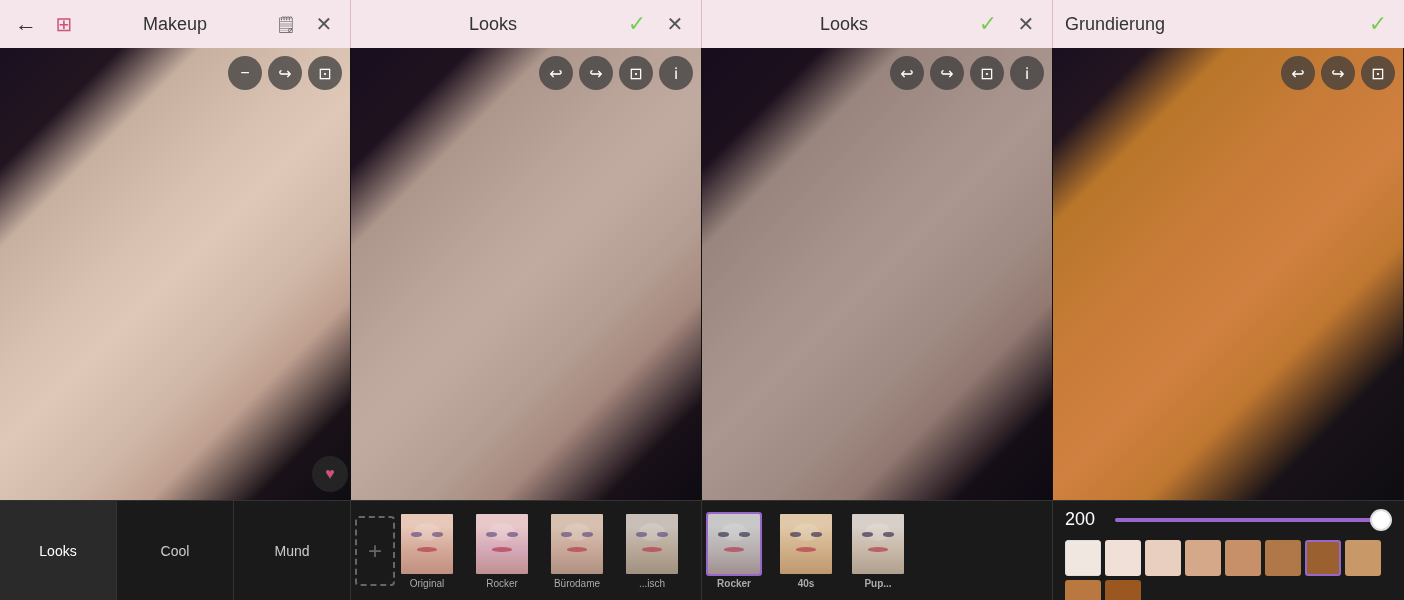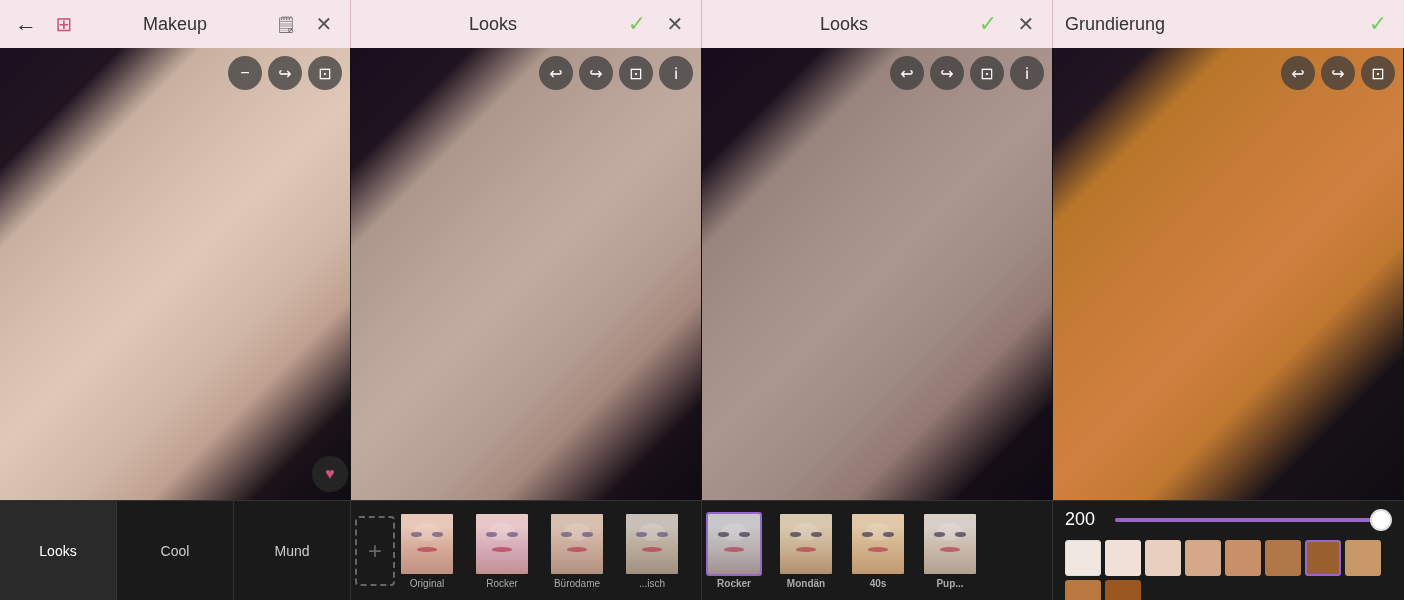--- a/index.html
+++ b/index.html
@@ -483,31 +483,20 @@
         <div style="position:absolute;top:15%;left:25%;width:50%;height:30%;background:rgba(255,255,255,0.15);border-radius:50%;"></div>
         <div style="position:absolute;top:30%;left:20%;width:20%;height:8%;background:rgba(60,50,80,0.7);border-radius:50%;"></div>
         <div style="position:absolute;top:30%;left:60%;width:20%;height:8%;background:rgba(60,50,80,0.7);border-radius:50%;"></div>
         <div style="position:absolute;top:55%;left:30%;width:40%;height:8%;background:rgba(180,60,80,0.7);border-radius:50%;"></div>
       </div>
     </div>
     <span class="thumb-label">Rocker</span>
   </div>
         <div class="thumb-item">
     <div class="thumb-img ">
-      <div class="thumb-face-mondan" style="width:100%;height:100%;position:relative;">
-        <div style="position:absolute;top:15%;left:25%;width:50%;height:30%;background:rgba(255,255,255,0.15);border-radius:50%;"></div>
-        <div style="position:absolute;top:30%;left:20%;width:20%;height:8%;background:rgba(60,50,80,0.7);border-radius:50%;"></div>
-        <div style="position:absolute;top:30%;left:60%;width:20%;height:8%;background:rgba(60,50,80,0.7);border-radius:50%;"></div>
-        <div style="position:absolute;top:55%;left:30%;width:40%;height:8%;background:rgba(180,60,80,0.7);border-radius:50%;"></div>
-      </div>
-    </div>
-    <span class="thumb-label">Mondän</span>
-  </div>
-        <div class="thumb-item">
-    <div class="thumb-img ">
       <div class="thumb-face-40s" style="width:100%;height:100%;position:relative;">
         <div style="position:absolute;top:15%;left:25%;width:50%;height:30%;background:rgba(255,255,255,0.15);border-radius:50%;"></div>
         <div style="position:absolute;top:30%;left:20%;width:20%;height:8%;background:rgba(60,50,80,0.7);border-radius:50%;"></div>
         <div style="position:absolute;top:30%;left:60%;width:20%;height:8%;background:rgba(60,50,80,0.7);border-radius:50%;"></div>
         <div style="position:absolute;top:55%;left:30%;width:40%;height:8%;background:rgba(180,60,80,0.7);border-radius:50%;"></div>
       </div>
     </div>
     <span class="thumb-label">40s</span>
   </div>
         <div class="thumb-item">

